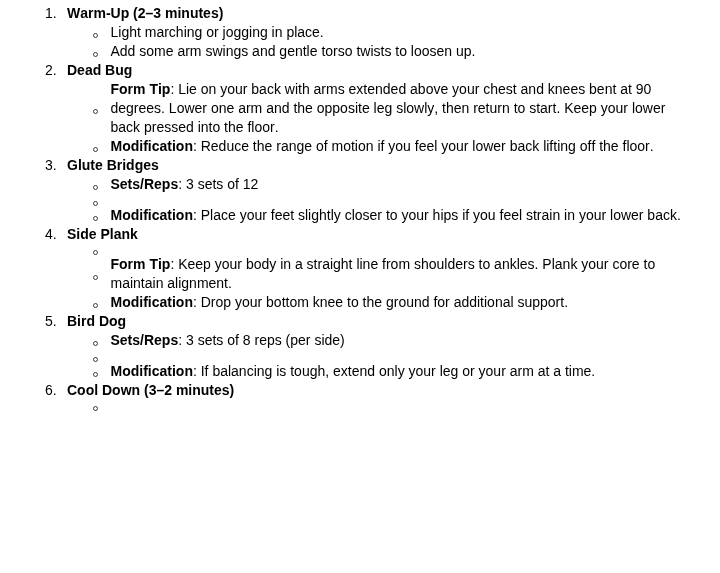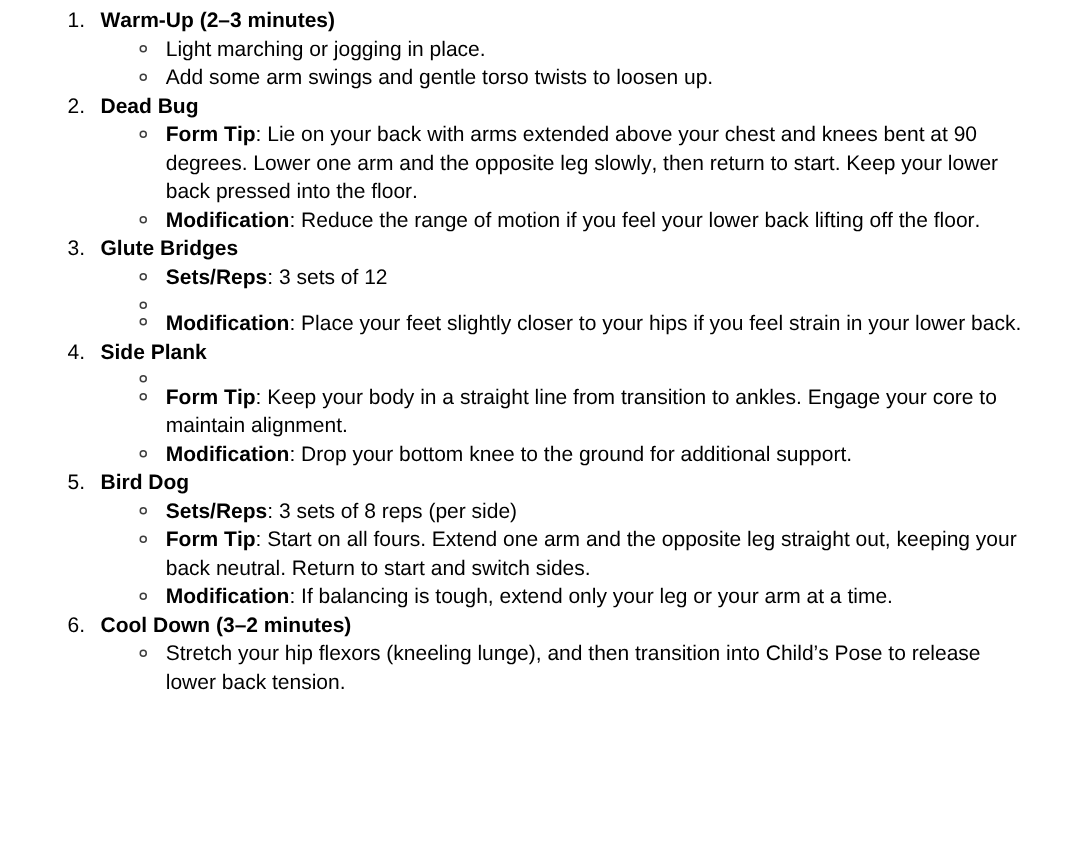--- a/index.html
+++ b/index.html
@@ -20,21 +20,21 @@
     font-weight:700;
   }
   .sec-head { display:flex; }
   .sec-num {
     flex:none;
     margin-left:45px;
     width:22px;
     font-weight:400;
   }
   .sec-heading { font-weight:700; }
-  .bullet { display:flex; align-items:flex-start; }
+  .bullet { display:flex; align-items:center; }
   .bullet-marker {
     flex:none;
     width:5px;
     height:5px;
     border:1.2px solid #3d3d3d;
     border-radius:50%;
     margin:6.5px 0 0 93px;
     background:transparent;
   }
   .bullet-text {
@@ -100,51 +100,49 @@
   <div class="section">
     <div class="sec-head">
       <span class="sec-num">4.</span>
       <span class="sec-heading">Side Plank</span>
     </div>
     <div class="bullet">
       <span class="bullet-marker"></span>
     </div>
     <div class="bullet">
       <span class="bullet-marker"></span>
-      <span class="bullet-text"><b class="bullet-label">Form Tip</b><span>: Keep your body in a straight line from transition to ankles. Engage your core to maintain alignment.</span></span>
+      <span class="bullet-text"><b class="bullet-label">Form Tip</b><span>: Keep your body in a straight line from shoulders to ankles. Plank your core to maintain alignment.</span></span>
     </div>
     <div class="bullet">
       <span class="bullet-marker"></span>
       <span class="bullet-text"><b class="bullet-label">Modification</b><span>: Drop your bottom knee to the ground for additional support.</span></span>
     </div>
   </div>
 
   <div class="section">
     <div class="sec-head">
       <span class="sec-num">5.</span>
       <span class="sec-heading">Bird Dog</span>
     </div>
     <div class="bullet">
       <span class="bullet-marker"></span>
       <span class="bullet-text"><b class="bullet-label">Sets/Reps</b><span>: 3 sets of 8 reps (per side)</span></span>
     </div>
     <div class="bullet">
       <span class="bullet-marker"></span>
-      <span class="bullet-text"><b class="bullet-label">Form Tip</b><span>: Start on all fours. Extend one arm and the opposite leg straight out, keeping your back neutral. Return to start and switch sides.</span></span>
     </div>
     <div class="bullet">
       <span class="bullet-marker"></span>
       <span class="bullet-text"><b class="bullet-label">Modification</b><span>: If balancing is tough, extend only your leg or your arm at a time.</span></span>
     </div>
   </div>
 
   <div class="section">
     <div class="sec-head">
       <span class="sec-num">6.</span>
       <span class="sec-heading">Cool Down (3–2 minutes)</span>
     </div>
     <div class="bullet">
       <span class="bullet-marker"></span>
-      <span class="bullet-text"><b class="bullet-label"></b><span>Stretch your hip flexors (kneeling lunge), and then transition into Child’s Pose to release lower back tension.</span></span>
     </div>
   </div>
 
 </div>
 
 </body></html>

